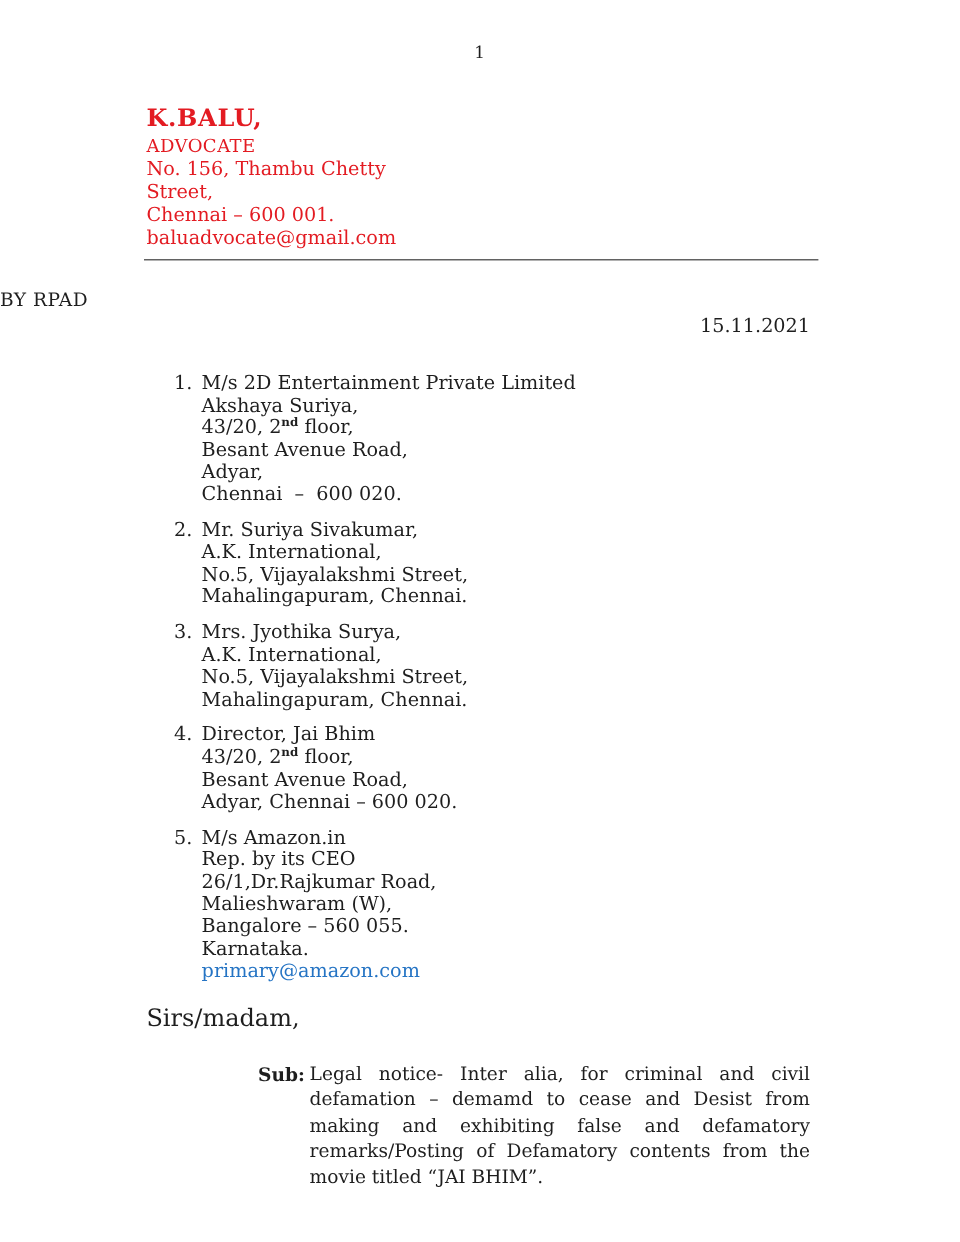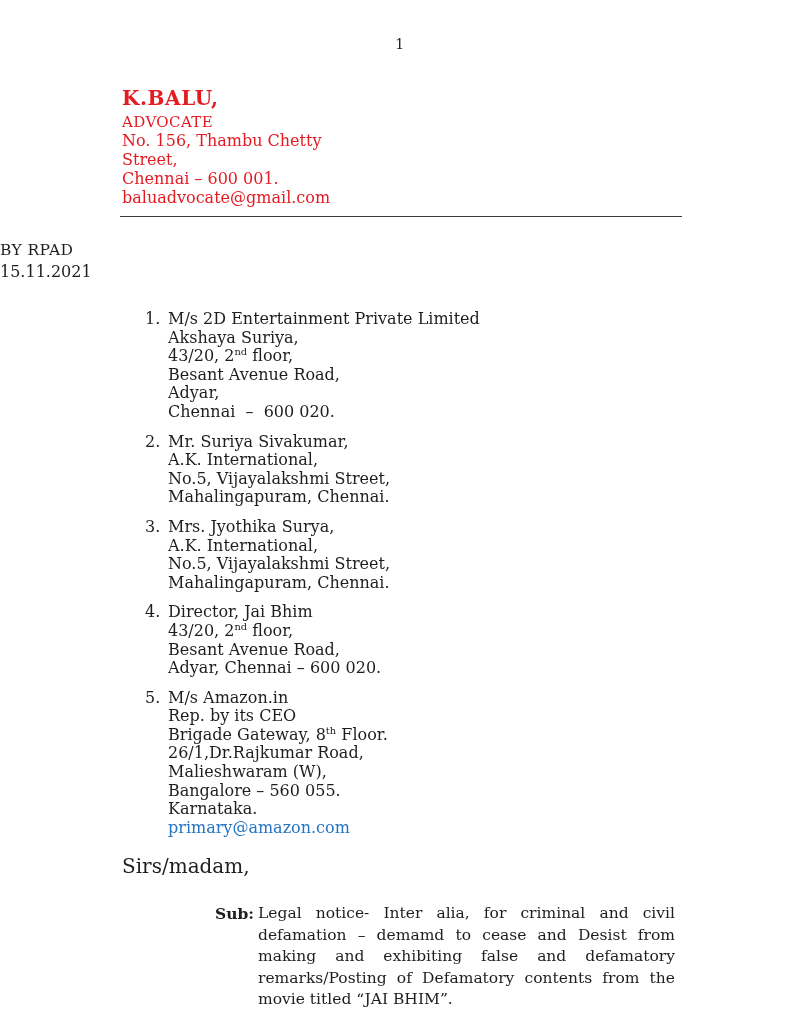--- a/index.html
+++ b/index.html
@@ -54,20 +54,21 @@
     border-top: 1.7px solid #3c3c3c;
   }
   
   .dispatch {
     margin-top: 24px;
     font-size: 15.5px;
     letter-spacing: 0.4px;
   }
   .date {
     margin: 3px 125px 0 0;
+    text-align: right;
     font-size: 16px;
   }
   
   .recipients {
     list-style: none;
     margin: 29px 0 0 145px;
     padding: 0;
   }
   .recipient {
     display: flex;
@@ -79,20 +80,21 @@
     flex: none;
     width: 23px;
   }
   .addr-line {
     white-space: pre-wrap;
   }
   .addr-line sup {
     font-size: 0.62em;
     line-height: 0;
     vertical-align: super;
+    font-weight: bold;
   }
   .email-link {
     cursor: pointer;
   }
   
   .salutation {
     margin: 17px 0 0 122px;
     font-size: 20px;
   }
   .subject {
@@ -178,21 +180,20 @@
           <div class="addr-line">Besant Avenue Road,</div>
           <div class="addr-line">Adyar, Chennai – 600 020.</div>
         </div>
     </li>
 
     <li class="recipient">
       <span class="rec-num">5.</span>
       <div class="rec-lines">
           <div class="addr-line">M/s Amazon.in</div>
           <div class="addr-line">Rep. by its CEO</div>
-          <div class="addr-line">Brigade Gateway, 8<sup>th</sup> Floor.</div>
           <div class="addr-line">26/1,Dr.Rajkumar Road,</div>
           <div class="addr-line">Malieshwaram (W),</div>
           <div class="addr-line">Bangalore – 560 055.</div>
           <div class="addr-line">Karnataka.</div>
           <div class="addr-line"><span class="email-link" style="color: rgb(37, 116, 196);">primary@amazon.com</span></div>
         </div>
     </li>
   </ol>
 
   <div class="salutation">Sirs/madam,</div>

